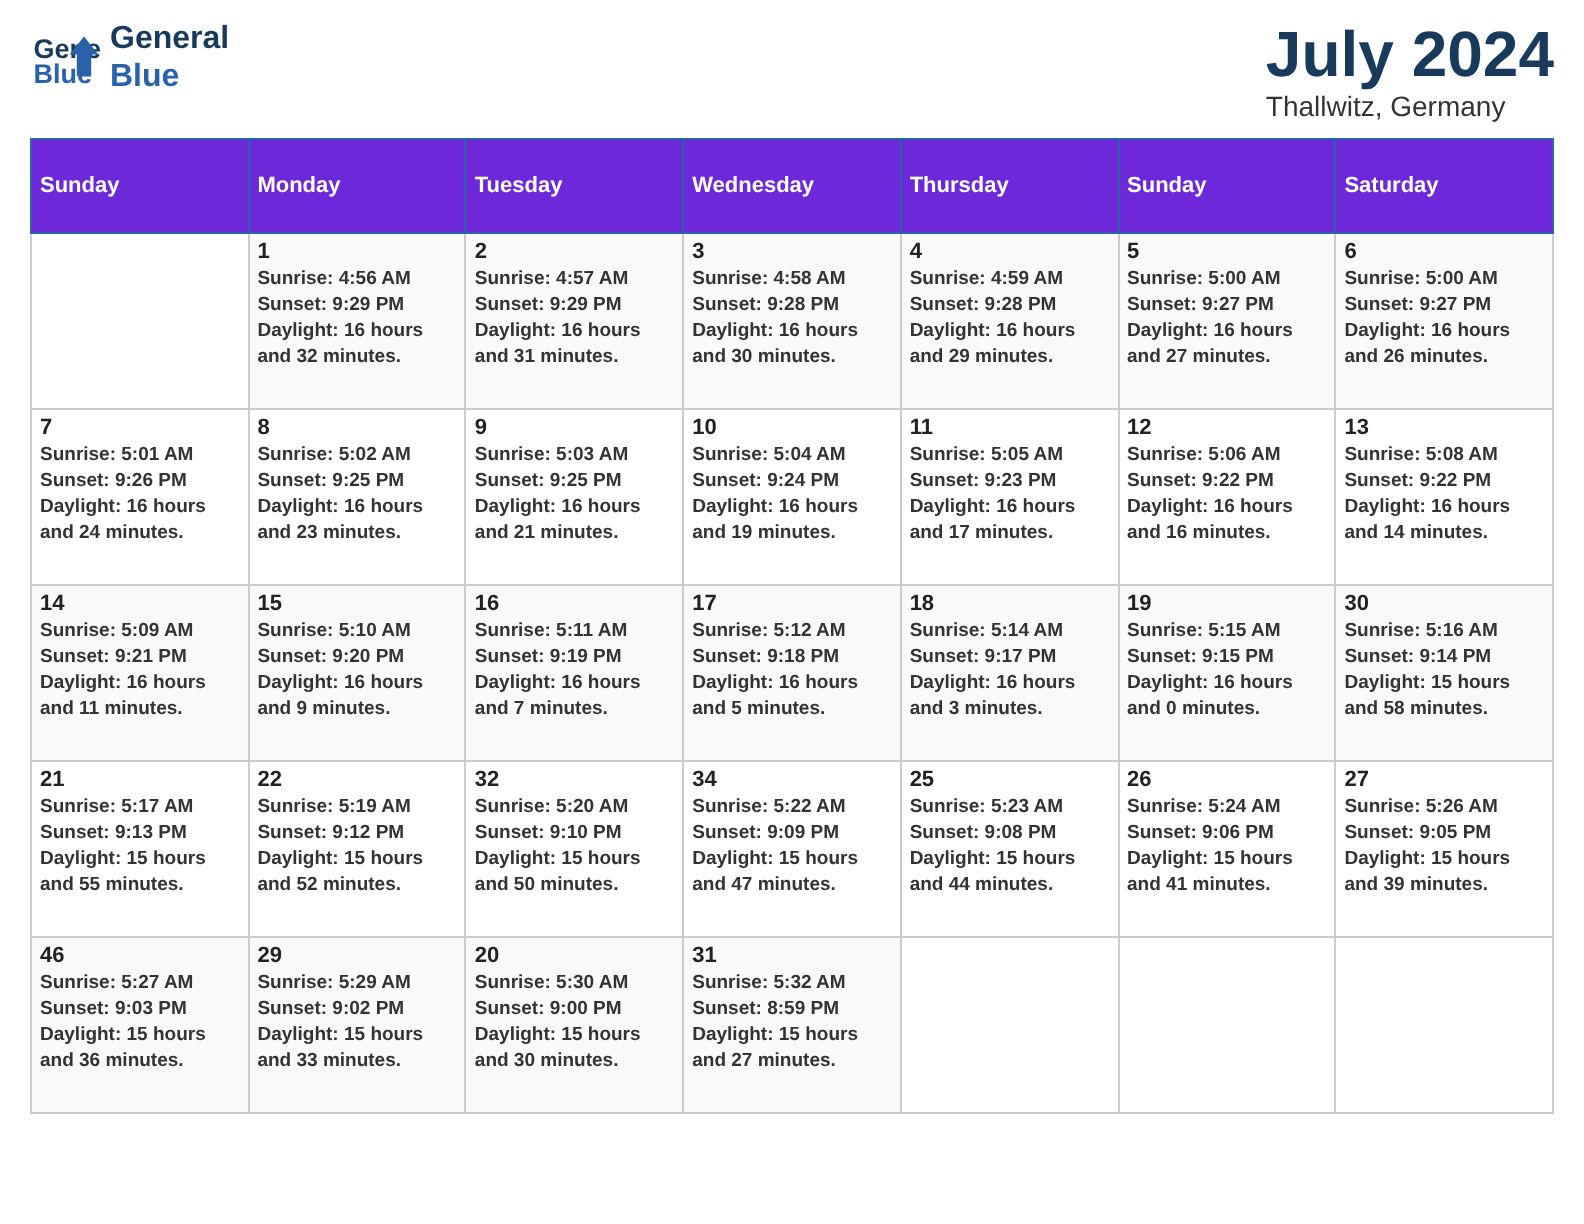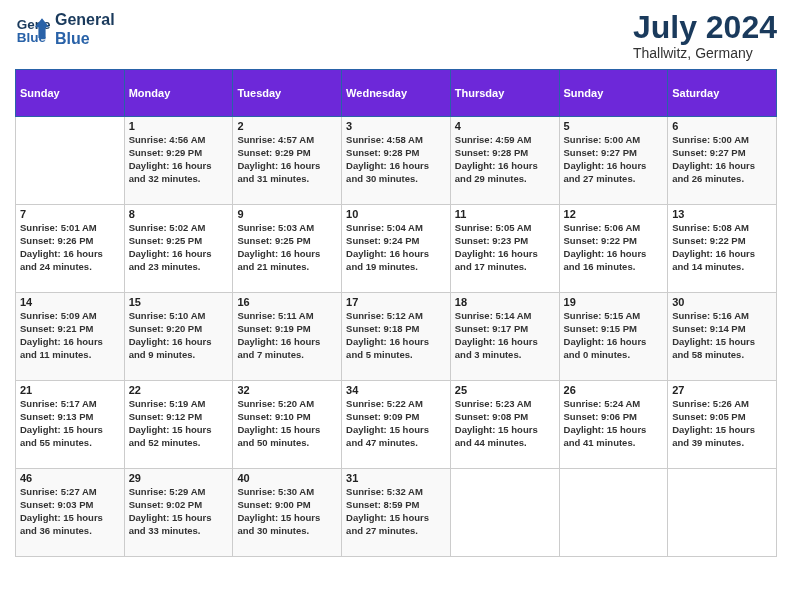--- a/index.html
+++ b/index.html
@@ -244,21 +244,21 @@
         <tr>
           <td>
             <span class="day-number">46</span>
             <div class="day-info">Sunrise: 5:27 AM<br>Sunset: 9:03 PM<br>Daylight: 15 hours<br>and 36 minutes.</div>
           </td>
           <td>
             <span class="day-number">29</span>
             <div class="day-info">Sunrise: 5:29 AM<br>Sunset: 9:02 PM<br>Daylight: 15 hours<br>and 33 minutes.</div>
           </td>
           <td>
-            <span class="day-number">40</span>
+            <span class="day-number">20</span>
             <div class="day-info">Sunrise: 5:30 AM<br>Sunset: 9:00 PM<br>Daylight: 15 hours<br>and 30 minutes.</div>
           </td>
           <td>
             <span class="day-number">31</span>
             <div class="day-info">Sunrise: 5:32 AM<br>Sunset: 8:59 PM<br>Daylight: 15 hours<br>and 27 minutes.</div>
           </td>
           <td class="empty-cell"></td>
           <td class="empty-cell"></td>
           <td class="empty-cell"></td>
         </tr>

